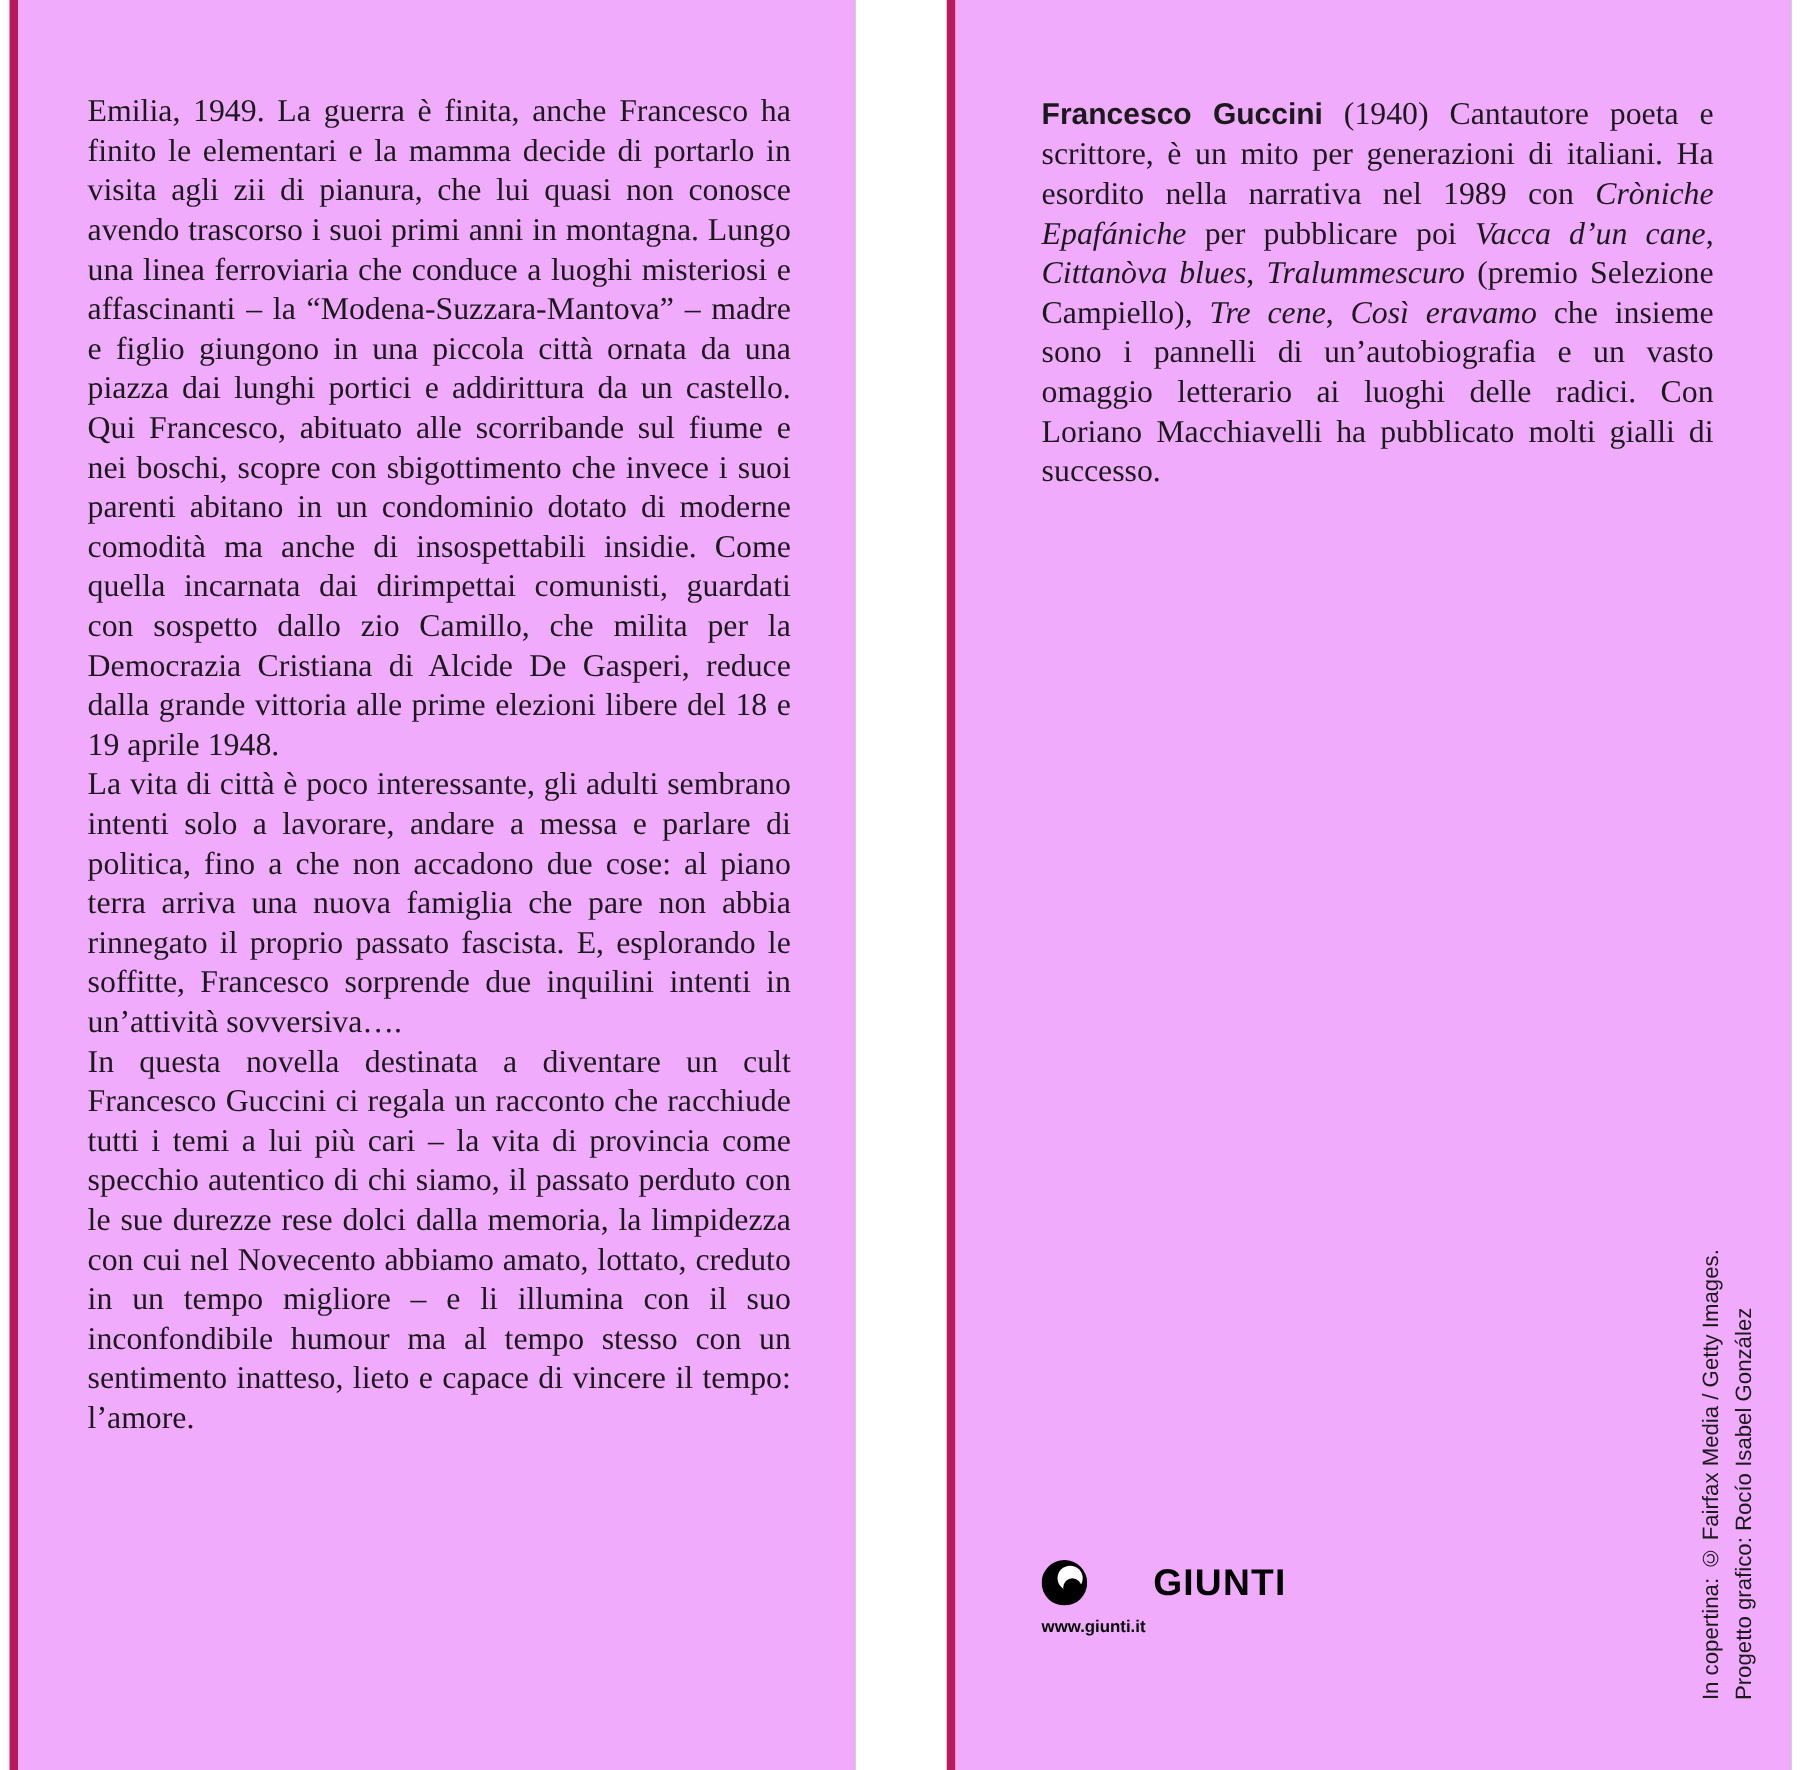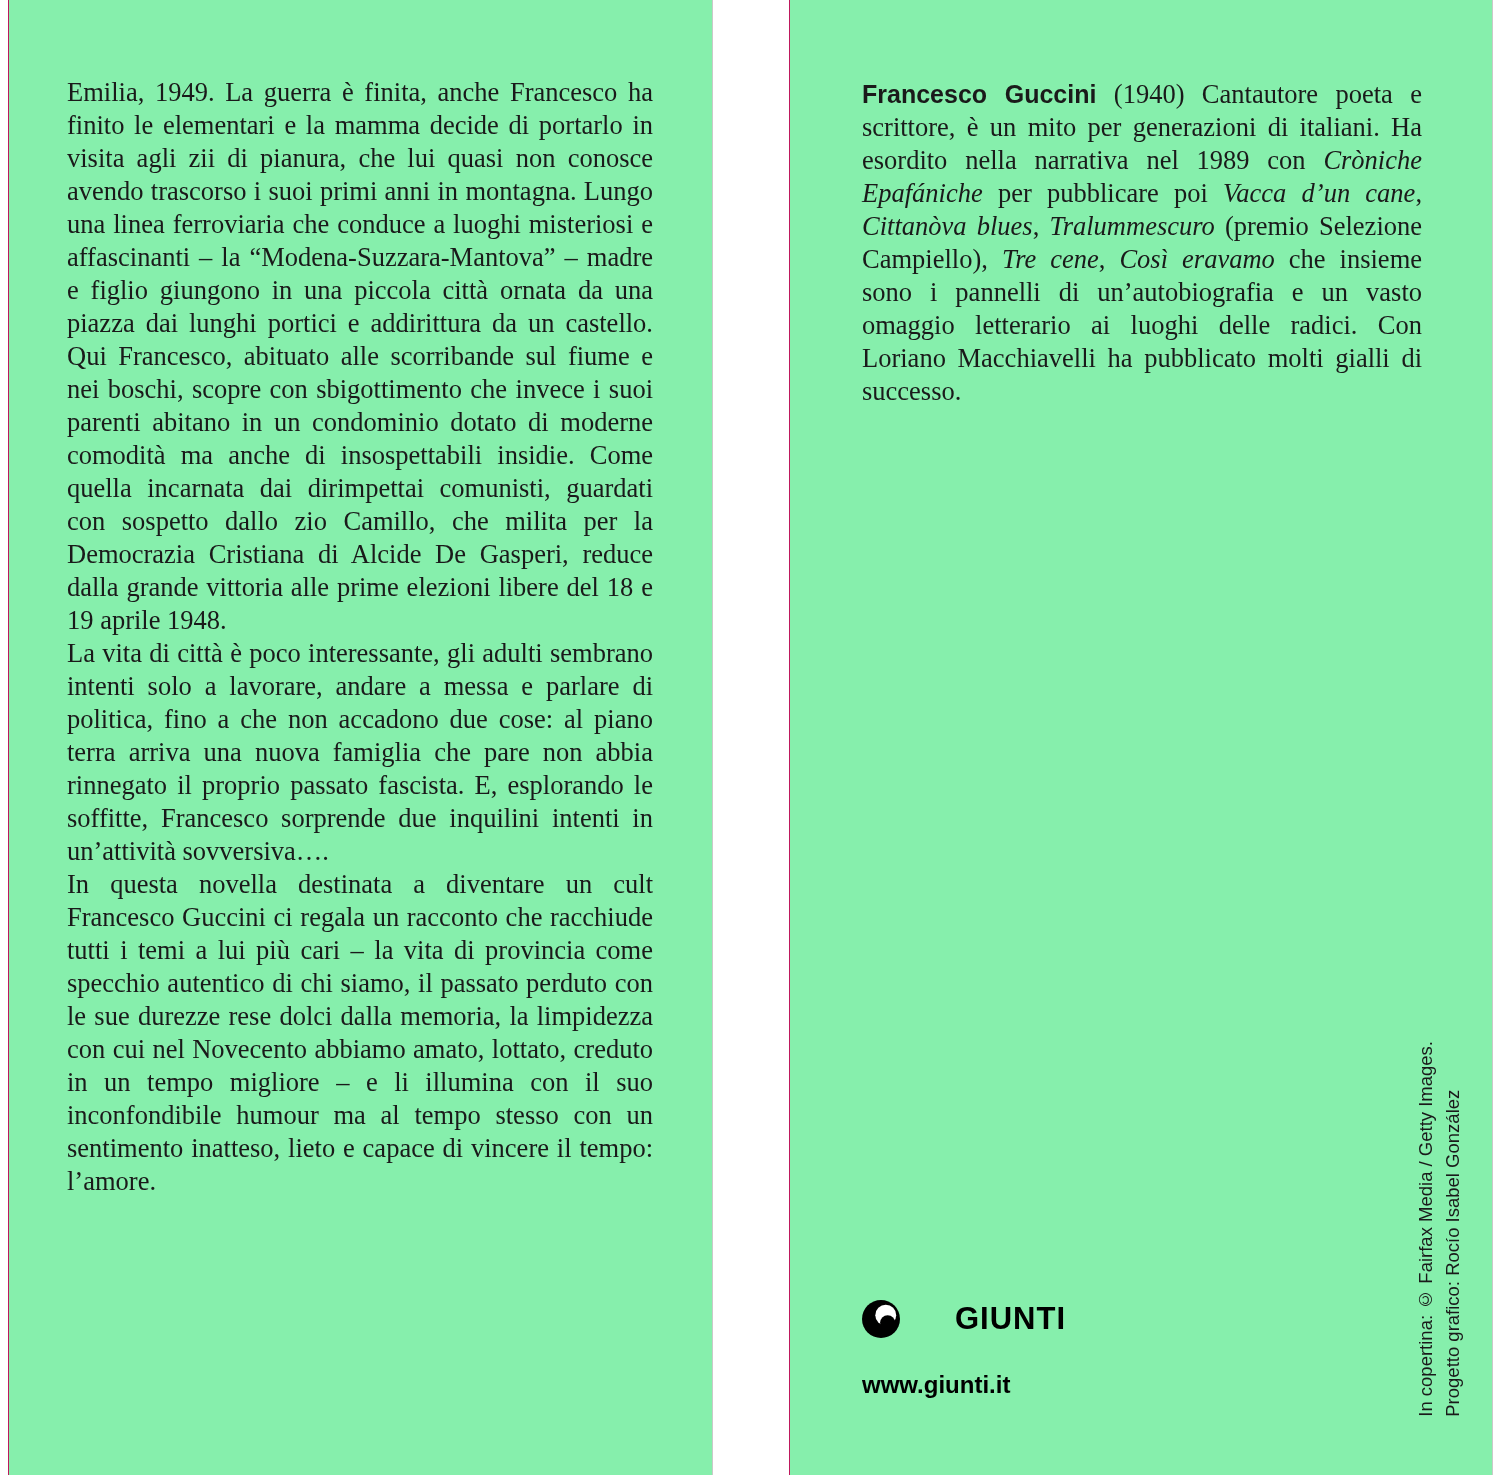--- a/index.html
+++ b/index.html
@@ -9,22 +9,22 @@
     height: 1475px;
     background: #ffffff;
     font-family: "Liberation Serif", serif;
     color: #1a1a1a;
     overflow: hidden;
   }
   .flap {
     position: absolute;
     top: 0;
     height: 1475px;
-    background: #86efac;
-    border-left: 1px solid #be185d;
+    background: #f0abfc;
+    border-left: 7px solid #be185d;
     border-right: 1px solid #c9c9c9;
     box-sizing: border-box;
   }
   .flap-left  { left: 8px;  width: 705px; }
   .flap-right { left: 789px; width: 704px; }
 
   .synopsis {
     position: absolute;
     left: 58px;
     top: 76px;
@@ -65,24 +65,24 @@
   .logo-mark { width: 38px; height: 38px; display: block; }
   .logo-word {
     font-family: "Liberation Sans", sans-serif;
     font-weight: bold;
     font-size: 31px;
     letter-spacing: 1px;
     color: #000;
     margin-left: 45px;
   }
   .website {
-    margin-top: 33px;
+    margin-top: 9px;
     font-family: "Liberation Sans", sans-serif;
     font-weight: bold;
-    font-size: 24px;
+    font-size: 14px;
     color: #000;
   }
 
   .credits {
     position: absolute;
     right: 26px;
     bottom: 58px;
     writing-mode: vertical-rl;
     transform: rotate(180deg);
     font-family: "Liberation Sans", sans-serif;

